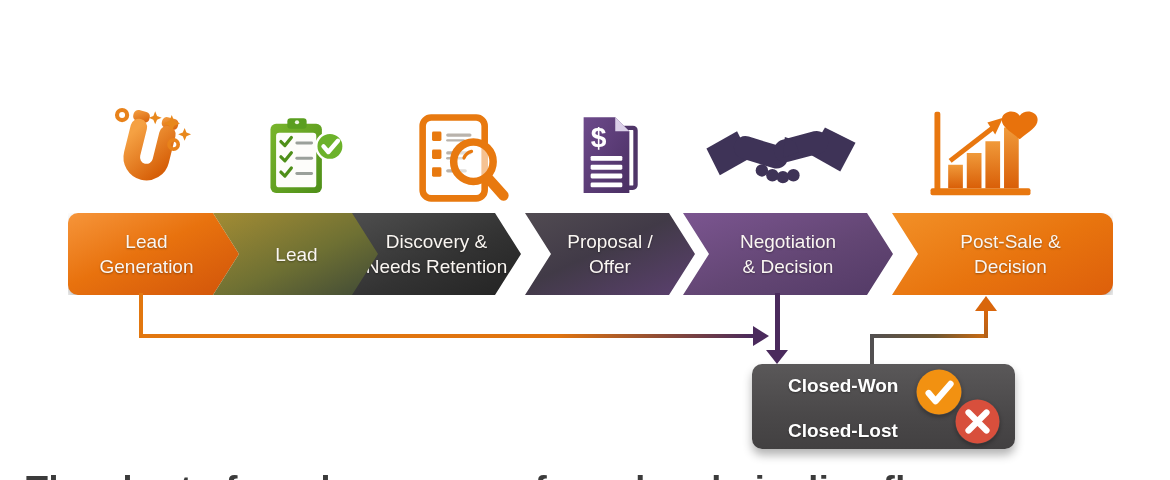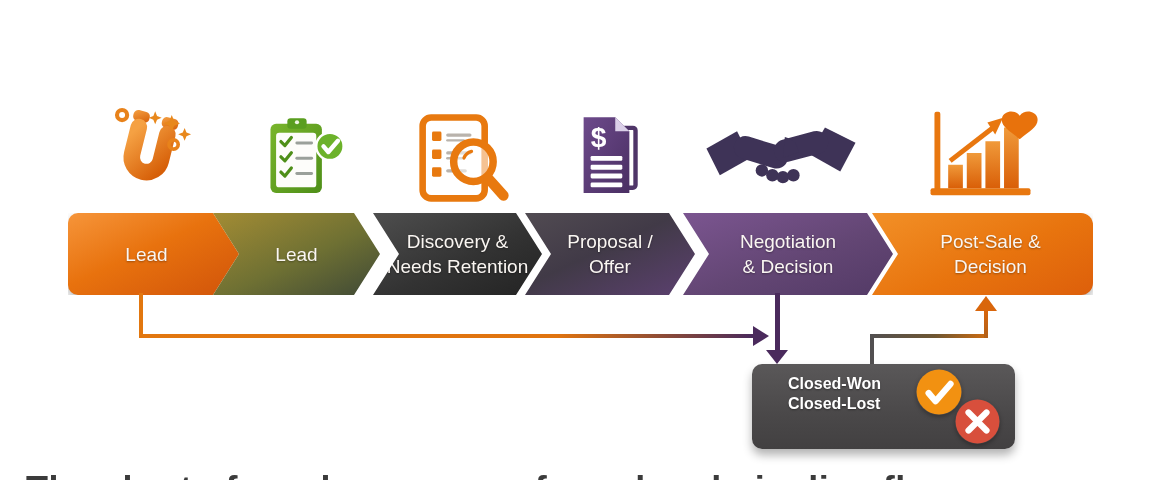--- a/index.html
+++ b/index.html
@@ -17,24 +17,24 @@
        font-size:19px;line-height:25px;text-align:center;white-space:nowrap;
        filter:drop-shadow(0 5px 5px rgba(0,0,0,0.28));}
   .seg .l1,.seg .l2{text-shadow:0 1px 2px rgba(0,0,0,0.35);}
   .seg-mid{clip-path:polygon(0 0,calc(100% - 26px) 0,100% 50%,calc(100% - 26px) 100%,0 100%,26px 50%);}
   .seg-first{border-radius:10px 0 0 10px;
        clip-path:polygon(0 0,calc(100% - 26px) 0,100% 50%,calc(100% - 26px) 100%,0 100%);}
   .seg-last{border-radius:0 12px 12px 0;
        clip-path:polygon(0 0,100% 0,100% 100%,0 100%,26px 50%);}
   #seg-1{left:68px;width:157px;background:linear-gradient(155deg,#f6953a 0%,#e8720e 45%,#d1540a 100%);padding-right:14px;}
   #seg-2{left:213px;width:167px;background:linear-gradient(155deg,#a38c34 0%,#6e7033 55%,#3f4936 100%);}
-  #seg-3{left:373px;width:169px;background:linear-gradient(155deg,#4e4e4e 0%,#333333 55%,#232323 100%);}
+  #seg-3{left:352px;width:169px;background:linear-gradient(155deg,#4e4e4e 0%,#333333 55%,#232323 100%);}
   #seg-4{left:525px;width:170px;background:linear-gradient(155deg,#514b52 0%,#413a47 45%,#5c4070 100%);}
   #seg-5{left:683px;width:210px;background:linear-gradient(160deg,#7b5590 0%,#634674 55%,#533a66 100%);}
-  #seg-6{left:872px;width:205px;background:linear-gradient(155deg,#f29027 0%,#e8740e 55%,#dd5f0b 100%);padding-left:16px;}
+  #seg-6{left:892px;width:205px;background:linear-gradient(155deg,#f29027 0%,#e8740e 55%,#dd5f0b 100%);padding-left:16px;}
 
   
   .line{position:absolute;}
   #conn-left-v{left:139px;top:293px;width:4px;height:43px;background:#e2770f;}
   #conn-left-h{left:139px;top:334px;width:614px;height:4px;
        background:linear-gradient(90deg,#e2770f 0%,#e0740f 68%,#8a4a38 86%,#4a2a5c 100%);}
   #arrow-right{left:753px;top:326px;width:0;height:0;border-left:16px solid #4a2a5c;
        border-top:10px solid transparent;border-bottom:10px solid transparent;}
   #conn-mid-v{left:775px;top:293px;width:5px;height:58px;background:#4a2a5c;}
   #arrow-down{left:766px;top:350px;width:0;height:0;border-top:14px solid #4a2a5c;
@@ -44,24 +44,24 @@
        background:linear-gradient(90deg,#525051 0%,#6e5632 55%,#cf6c10 100%);}
   #conn-right-v2{left:984px;top:310px;width:4px;height:28px;
        background:linear-gradient(180deg,#d9660c,#b0601a);}
   #arrow-up{left:975px;top:296px;width:0;height:0;border-bottom:15px solid #d9660c;
        border-left:11px solid transparent;border-right:11px solid transparent;}
 
   
   #outcome-box{position:absolute;left:752px;top:364px;width:263px;height:85px;
        background:linear-gradient(180deg,#5a5859 0%,#4a4849 60%,#424041 100%);
        border-radius:10px;box-shadow:0 6px 10px rgba(0,0,0,0.30);}
-  .outcome-label{position:absolute;color:#ffffff;font-weight:bold;font-size:16px;
+  .outcome-label{position:absolute;color:#ffffff;font-weight:bold;font-size:19px;
        text-shadow:0 1px 2px rgba(0,0,0,0.4);white-space:nowrap;}
   #won-label{left:36px;top:11px;}
-  #lost-label{left:36px;top:31px;}
+  #lost-label{left:36px;top:56px;}
   .badge{position:absolute;border-radius:50%;box-shadow:0 2px 4px rgba(0,0,0,0.3);}
   #won-badge{left:164px;top:5px;width:46px;height:46px;}
   #lost-badge{left:203px;top:35px;width:45px;height:45px;}
   .badge svg{width:100%;height:100%;display:block;}
 
   
   #caption{position:absolute;left:26px;top:469px;font-size:36px;font-weight:bold;
        color:#3b3b3b;white-space:nowrap;letter-spacing:0.5px;}
 </style>
 </head>
@@ -192,20 +192,21 @@
       <rect x="62" y="38" width="15" height="48" fill="url(#bar-g)"></rect>
       <rect x="81" y="24" width="15" height="62" fill="url(#bar-g)"></rect>
       <line x1="26" y1="58" x2="70" y2="24" stroke="#e8770f" stroke-width="5"></line>
       <polygon points="80,14 64,19 72,31" fill="#e8770f"></polygon>
       <path d="M97 12 c-5 -7 -16 -5 -18 2 c-2 9 8 13 18 22 c10 -9 20 -13 18 -22 c-2 -7 -13 -9 -18 -2 z" fill="#e8720c"></path>
     </svg>
   </div>
 
   <div class="seg seg-first" id="seg-1">
     <span class="l1">Lead</span>
+    <span class="l2">Generation</span>
   </div>
   <div class="seg seg-mid" id="seg-2">
     <span class="l1">Lead</span>
   </div>
   <div class="seg seg-mid" id="seg-3">
     <span class="l1">Discovery &amp;</span>
     <span class="l2">Needs Retention</span>
   </div>
   <div class="seg seg-mid" id="seg-4">
     <span class="l1">Proposal /</span>

